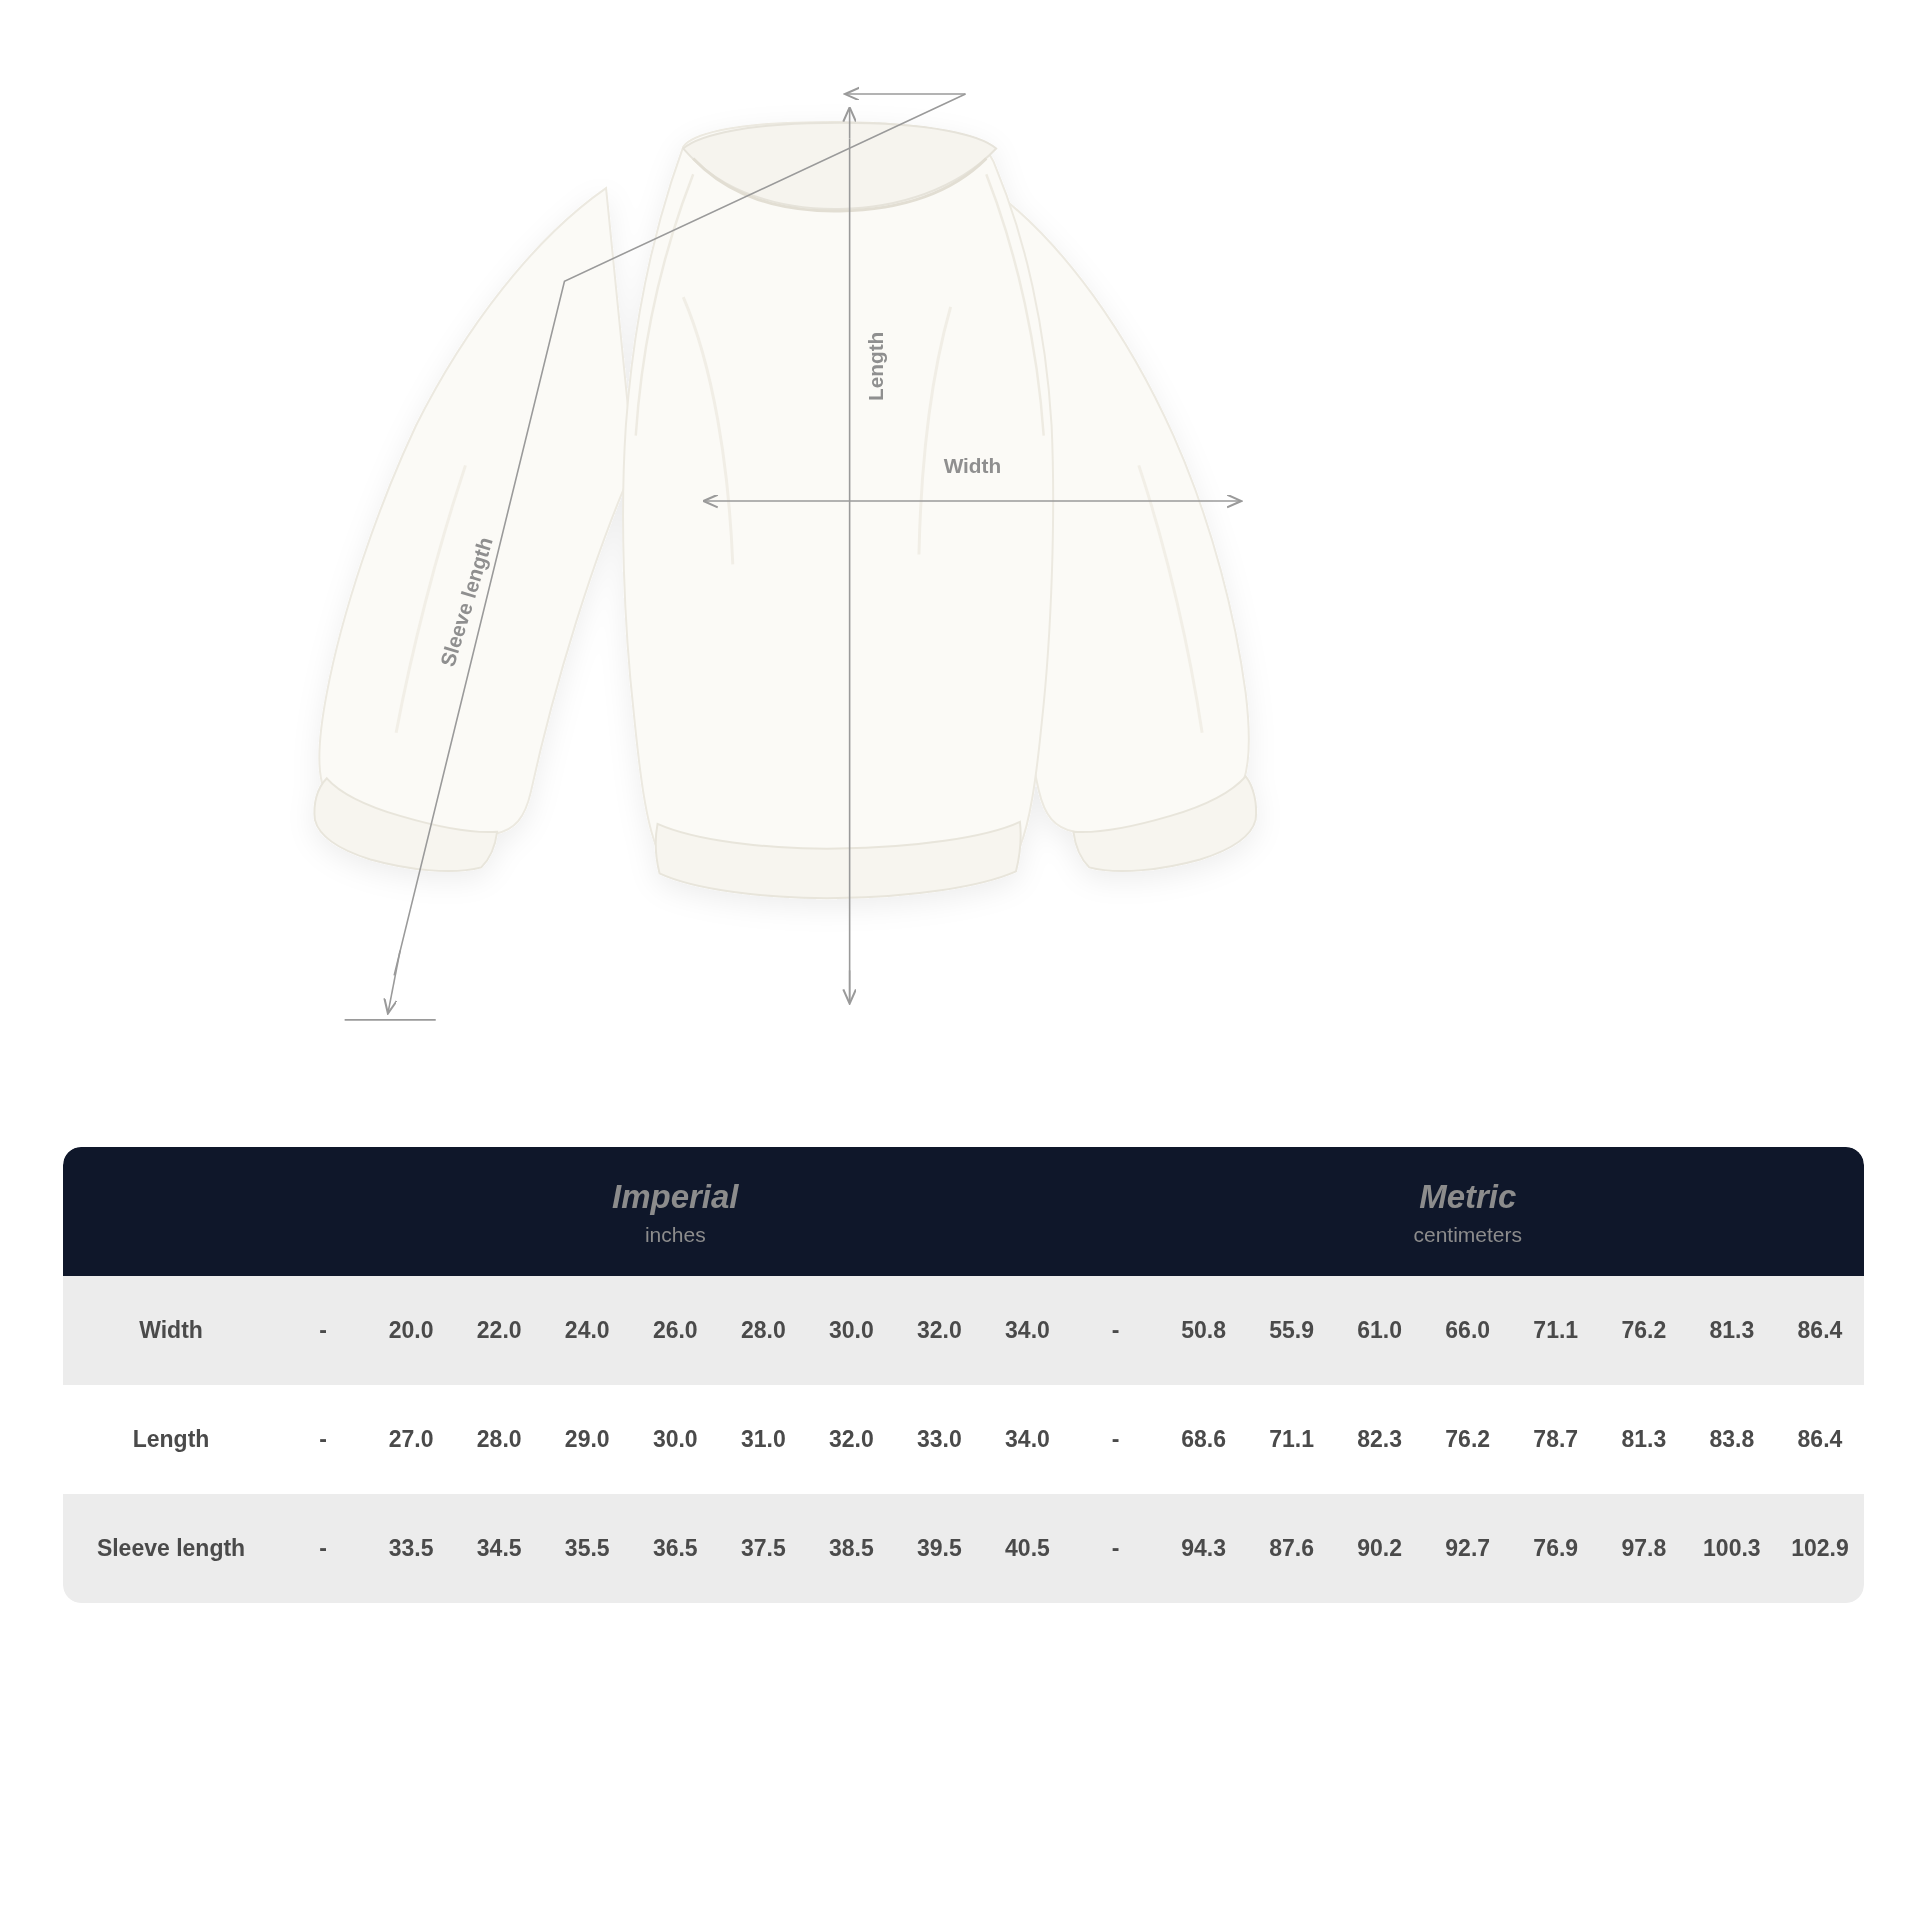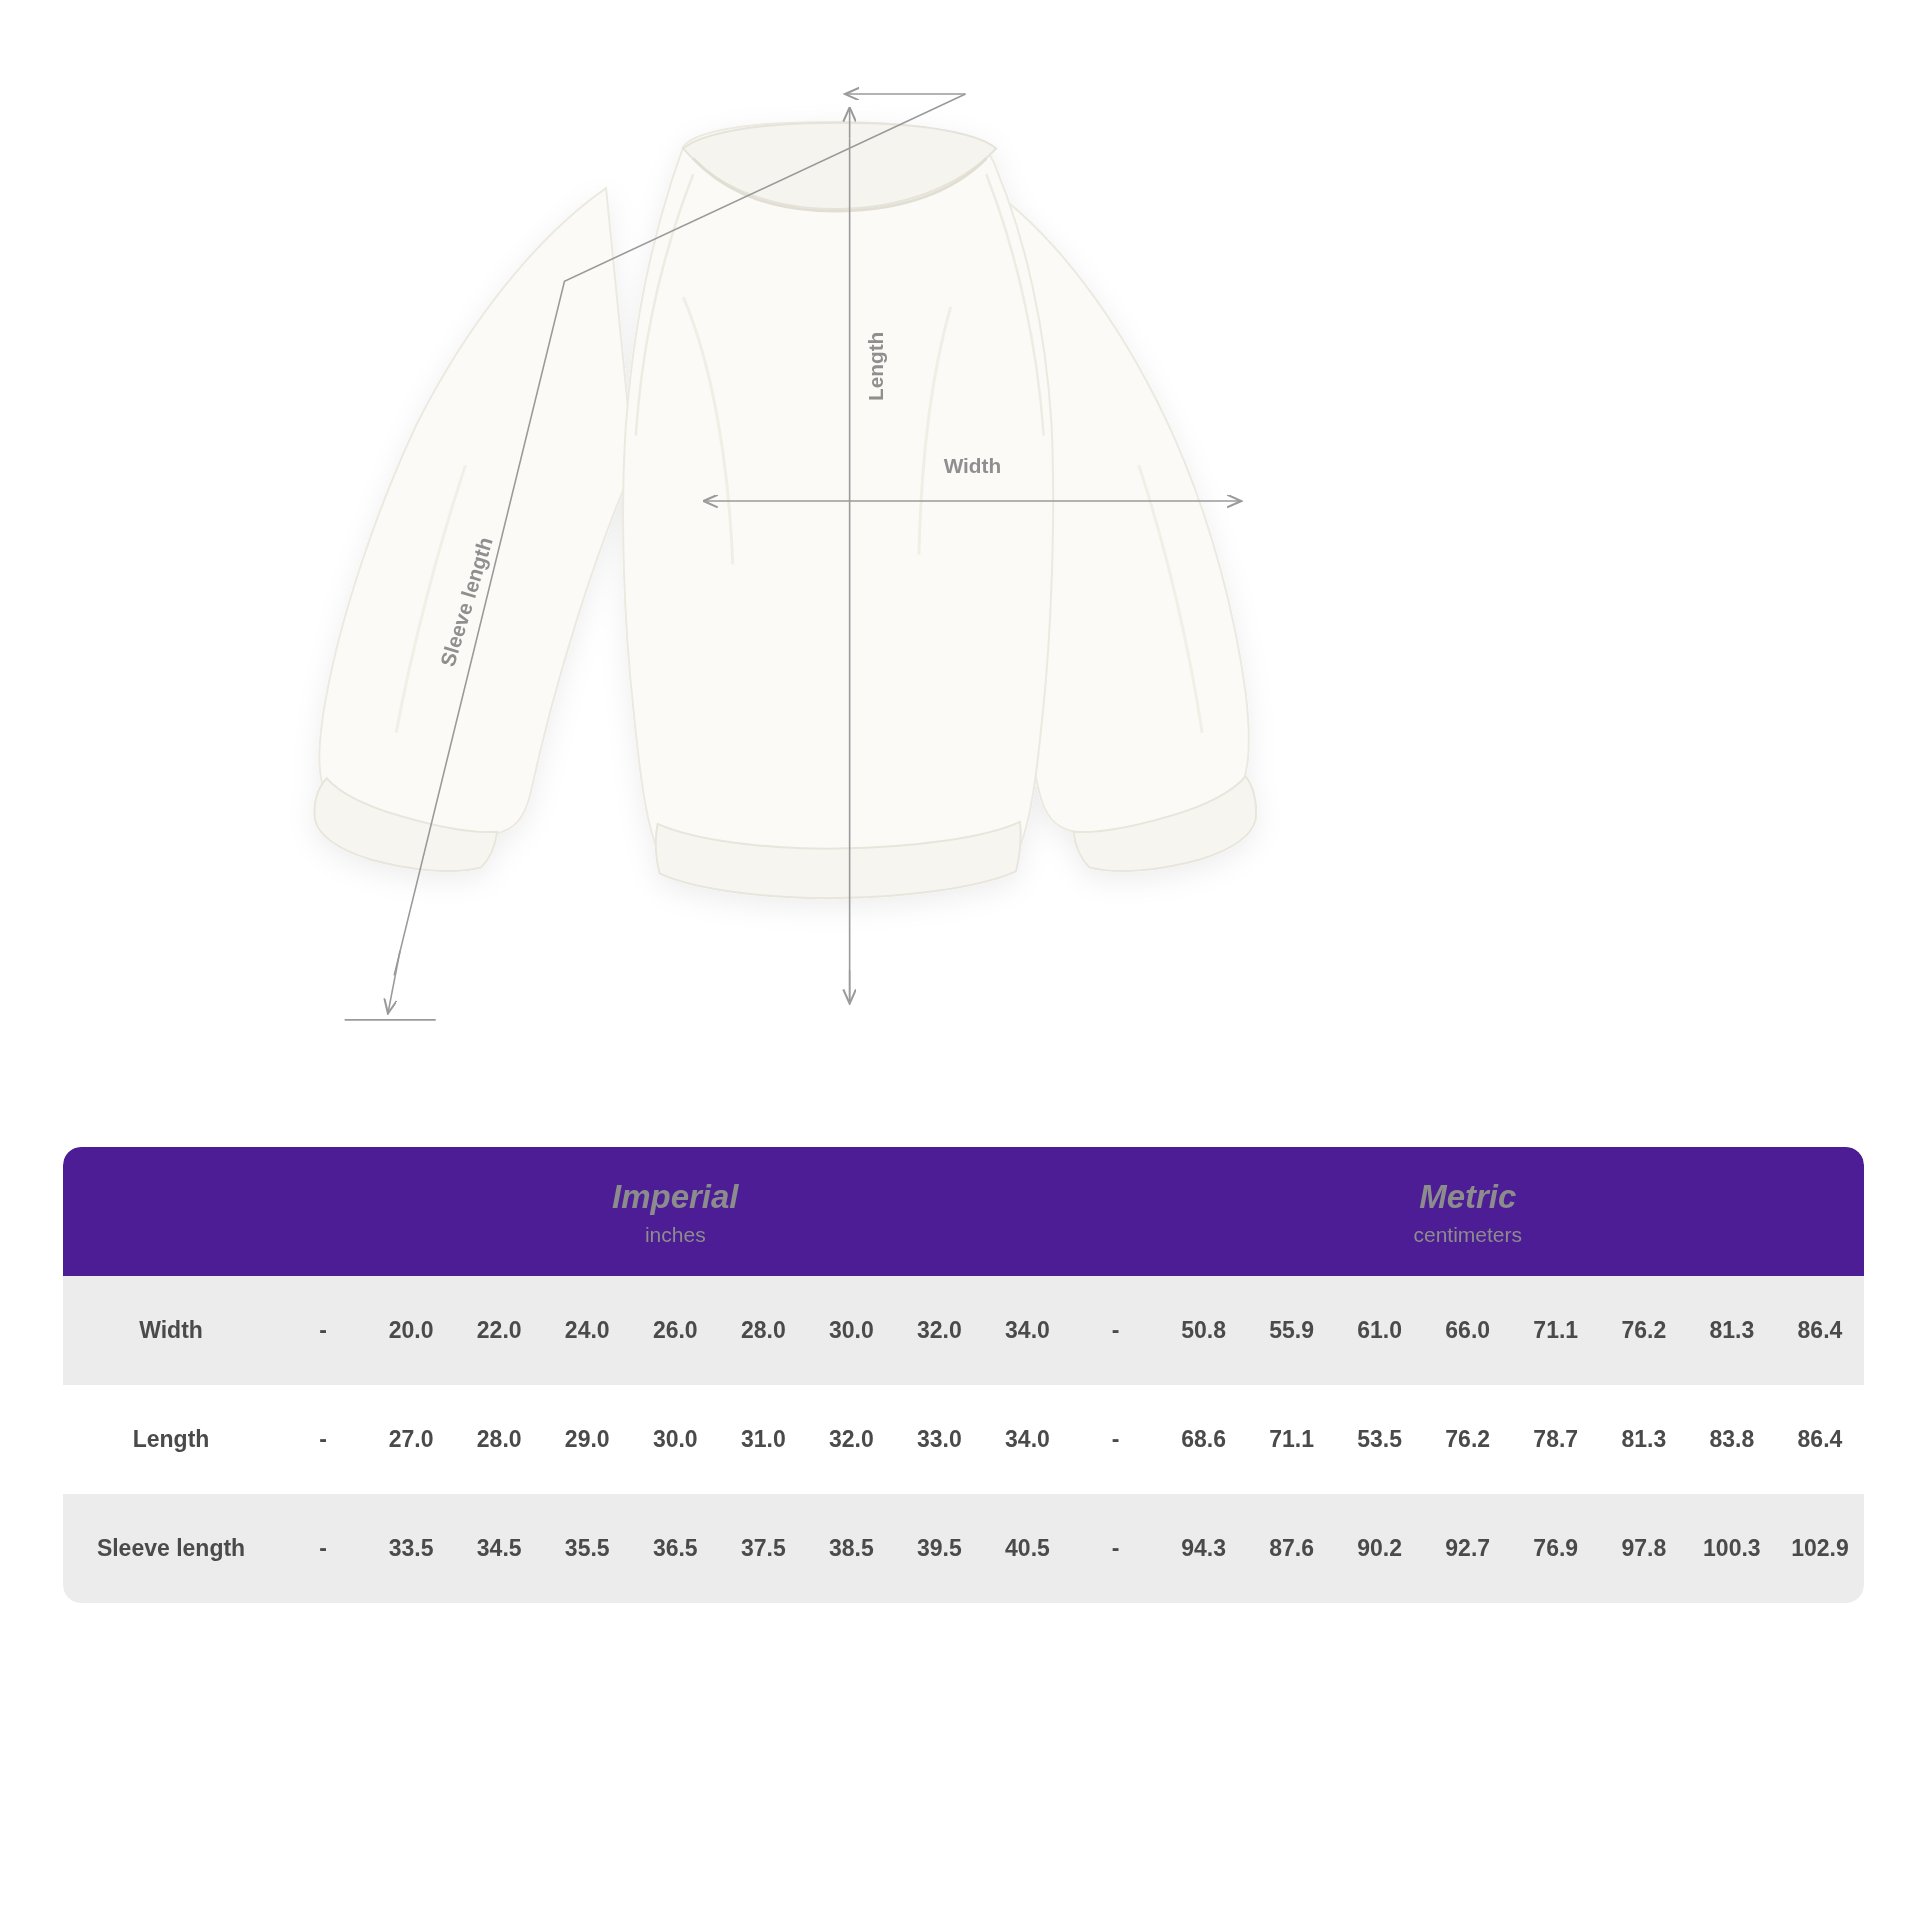--- a/index.html
+++ b/index.html
@@ -64,21 +64,21 @@
   }
   table.size-table td, table.size-table th {
     text-align: center;
     vertical-align: middle;
     font-size: 23px;
     color: #4a4a4a;
     font-weight: bold;
     border: none;
   }
   .unit-row td {
-    background: #4c1d95;
+    background: #0f172a;
     height: 127px;
   }
   .unit-row td.unit-cell {
     color: #8a8a8a;
   }
   .unit-title {
     font-size: 33px;
     font-style: italic;
     font-weight: bold;
     color: #8c8c8c;
@@ -284,21 +284,21 @@
           <td class="vsep">28.0</td>
           <td class="vsep">29.0</td>
           <td class="vsep">30.0</td>
           <td class="vsep">31.0</td>
           <td class="vsep">32.0</td>
           <td class="vsep">33.0</td>
           <td class="vsep">34.0</td>
           <td class="vsep">-</td>
           <td class="vsep">68.6</td>
           <td class="vsep">71.1</td>
-          <td class="vsep">53.5</td>
+          <td class="vsep">82.3</td>
           <td class="vsep">76.2</td>
           <td class="vsep">78.7</td>
           <td class="vsep">81.3</td>
           <td class="vsep">83.8</td>
           <td class="vsep">86.4</td>
         </tr>
 
         <tr class="data-row shaded">
           <td class="rowhead corner-bl">Sleeve length</td>
           <td class="vsep">-</td>

